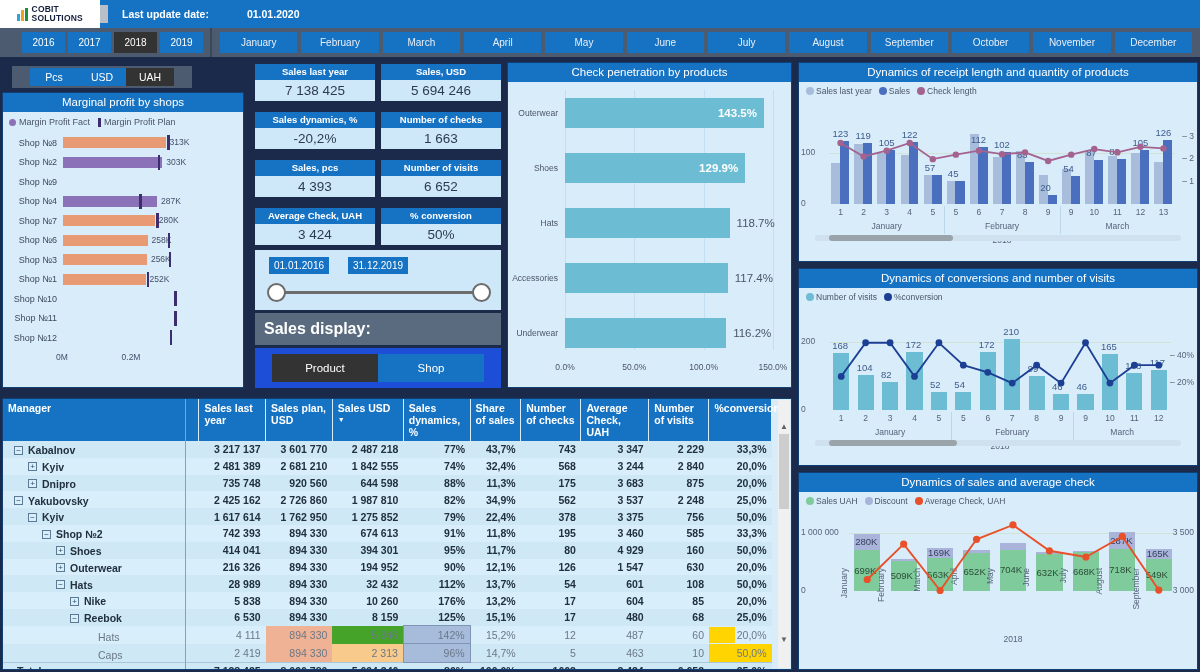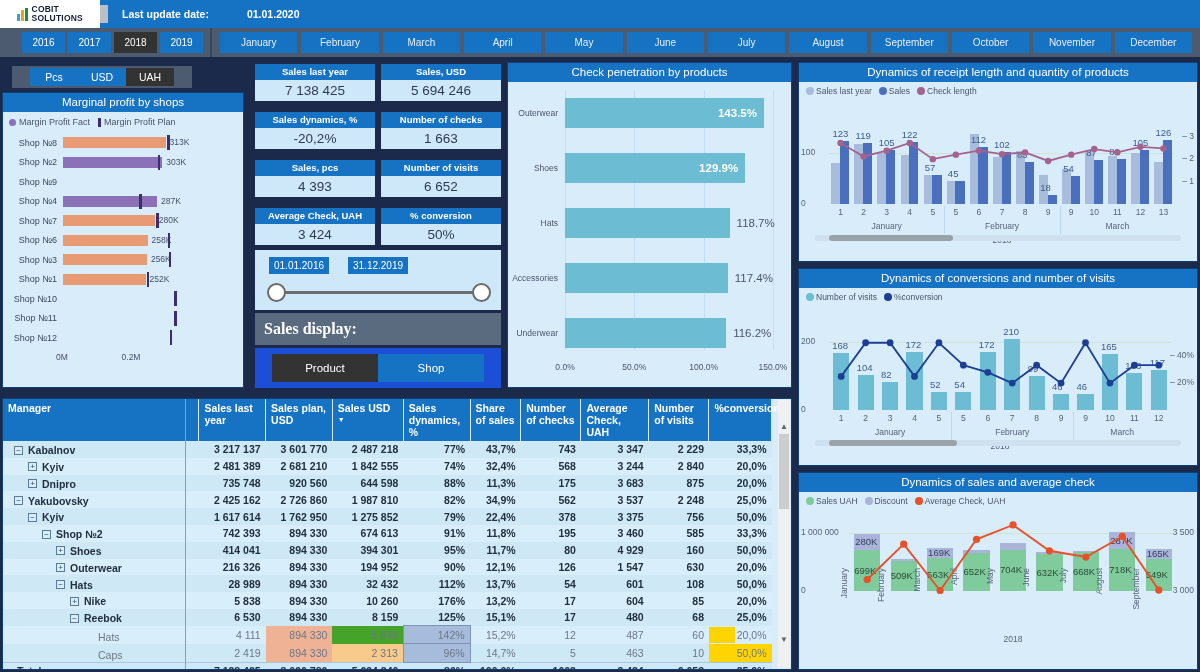--- a/index.html
+++ b/index.html
@@ -61,21 +61,21 @@
   .kpi { position:absolute; width:120px; height:42px; }
   .kpi-h { background:#1673c4; color:#fff; font-size:9.5px; font-weight:bold; text-align:center; padding:2px 0 3px; }
   .kpi-v { background:#cfe8f9; color:#2d3b4e; font-size:13.5px; text-align:center; padding:3px 0; }
 
   
   .slider-box { position:absolute; left:255px; top:250px; width:246px; height:60px; background:#cfe8f9; }
   .date-pill { position:absolute; top:7px; height:17px; background:#1673c4; color:#fff; font-size:10px; display:flex; align-items:center; justify-content:center; padding:0 5px; }
   .sl-line { position:absolute; left:18px; top:41px; width:210px; height:3px; background:#6c6c6c; }
   .sl-knob { position:absolute; top:33px; width:19px; height:19px; border-radius:50%; background:#fff; border:2px solid #6c6c6c; }
 
-  .sales-display { position:absolute; left:255px; top:313px; width:246px; height:32px; background:#5a6b80; color:#fff; font-size:16px; font-weight:bold; display:flex; align-items:center; padding-left:9px;font-family:Liberation Serif, serif; }
+  .sales-display { position:absolute; left:255px; top:313px; width:246px; height:32px; background:#5a6b80; color:#fff; font-size:16px; font-weight:bold; display:flex; align-items:center; padding-left:9px; }
   .ps-box { position:absolute; left:255px; top:348px; width:246px; height:40px; background:#1d4ed8; display:flex; align-items:center; justify-content:center; }
   .ps-btn { width:106px; height:28px; display:flex; align-items:center; justify-content:center; font-size:11.5px; color:#fff; cursor:pointer; }
   .ps-btn.prod { background:#333333; }
   .ps-btn.shop { background:#1673c4; }
 
   
   #p-check { left:507px; top:62px; width:285px; height:326px; }
   .cp-body { position:relative; height:296px; }
   .cp-grid { position:absolute; top:8px; bottom:28px; width:1px; background:#c4def2; }
   .cp-row { position:absolute; left:0; right:0; height:46px; display:flex; align-items:center; }
@@ -415,21 +415,21 @@
       <div class="bar" style="left: 193.773px; width: 9.22667px; height: 46.9517px; background: rgb(168, 188, 220); bottom: 37px;"></div>
       <div class="bar" style="left: 202.539px; width: 9.22667px; height: 52.0552px; background: rgb(74, 111, 190); bottom: 37px;"></div>
       <div class="blbl" style="left: 195px; top: 42.9448px;">102</div>
       <div class="xtick" style="left: 203px; top: 111px;">7</div>
       <div class="bar" style="left: 216.84px; width: 9.22667px; height: 52.5655px; background: rgb(168, 188, 220); bottom: 37px;"></div>
       <div class="bar" style="left: 225.605px; width: 9.22667px; height: 42.3586px; background: rgb(74, 111, 190); bottom: 37px;"></div>
       <div class="blbl" style="left: 218.067px; top: 52.6414px;">83</div>
       <div class="xtick" style="left: 226.067px; top: 111px;">8</div>
       <div class="bar" style="left: 239.907px; width: 9.22667px; height: 29.0897px; background: rgb(168, 188, 220); bottom: 37px;"></div>
       <div class="bar" style="left: 248.672px; width: 9.22667px; height: 9.18621px; background: rgb(74, 111, 190); bottom: 37px;"></div>
-      <div class="blbl" style="left: 241.133px; top: 85.8138px;">18</div>
+      <div class="blbl" style="left: 241.133px; top: 85.8138px;">20</div>
       <div class="xtick" style="left: 249.133px; top: 111px;">9</div>
       <div class="bar" style="left: 262.973px; width: 9.22667px; height: 34.7034px; background: rgb(168, 188, 220); bottom: 37px;"></div>
       <div class="bar" style="left: 271.739px; width: 9.22667px; height: 27.5586px; background: rgb(74, 111, 190); bottom: 37px;"></div>
       <div class="blbl" style="left: 264.2px; top: 67.4414px;">54</div>
       <div class="xtick" style="left: 272.2px; top: 111px;">9</div>
       <div class="bar" style="left: 286.04px; width: 9.22667px; height: 53.0759px; background: rgb(168, 188, 220); bottom: 37px;"></div>
       <div class="bar" style="left: 294.805px; width: 9.22667px; height: 44.4px; background: rgb(74, 111, 190); bottom: 37px;"></div>
       <div class="blbl" style="left: 287.267px; top: 50.6px;">87</div>
       <div class="xtick" style="left: 295.267px; top: 111px;">10</div>
       <div class="bar" style="left: 309.107px; width: 9.22667px; height: 47.9724px; background: rgb(168, 188, 220); bottom: 37px;"></div>

